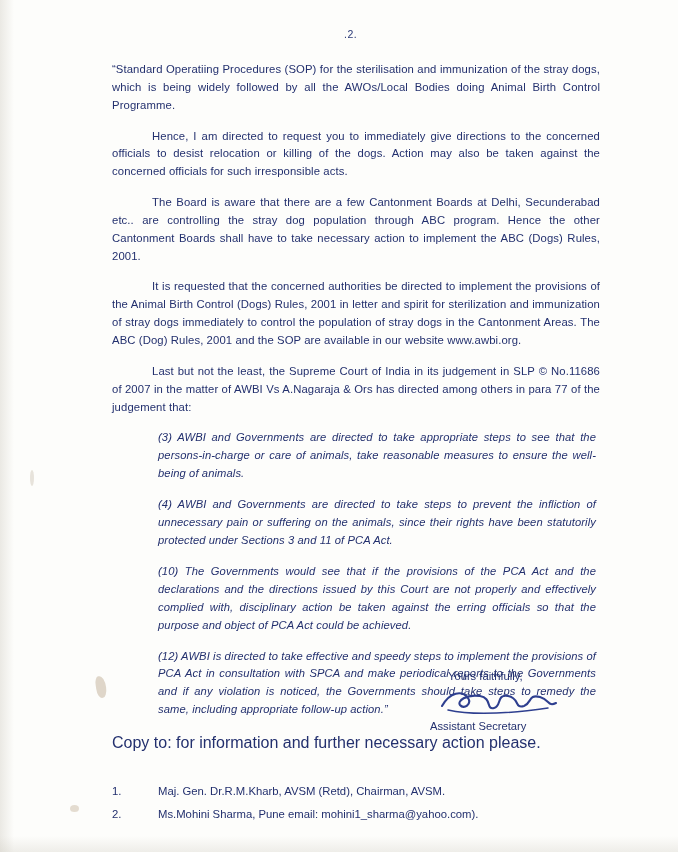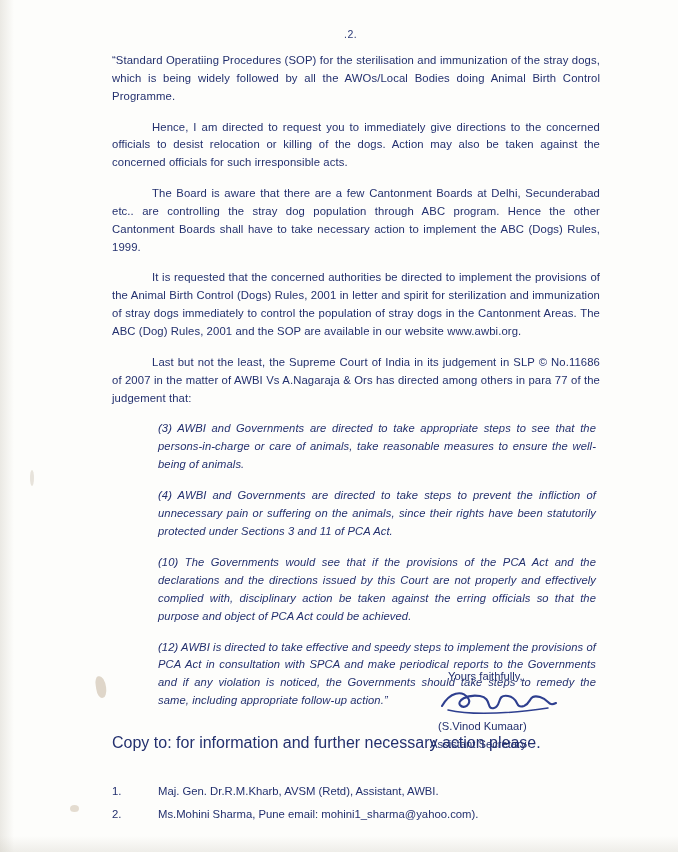--- a/index.html
+++ b/index.html
@@ -31,21 +31,21 @@
     color: #2b3a77;
     letter-spacing: 0.5px;
   }
   .body-block {
     position: absolute;
     left: 112px;
     top: 52px;
     width: 488px;
   }
   p.para {
-    margin: 0 0 13px 0;
+    margin: 9px 0 13px 0;
     font-size: 11.3px;
     line-height: 1.58;
     text-align: justify;
     color: #23306e;
     letter-spacing: 0.1px;
   }
   p.indent {
     text-indent: 40px;
   }
   .quote-block {
@@ -183,21 +183,21 @@
   <div class="edge-shadow-bottom"></div>
 
   <div class="page-number">.2.</div>
 
   <div class="body-block">
 
     <p class="para">“Standard Operatiing Procedures (SOP) for the sterilisation and immunization of the stray dogs, which is being widely followed by all the AWOs/Local Bodies doing Animal Birth Control Programme.</p>
 
     <p class="para indent">Hence, I am directed to request you to immediately give directions to the concerned officials to desist relocation or killing of the dogs. Action may also be taken against the concerned officials for such irresponsible acts.</p>
 
-    <p class="para indent">The Board is aware that there are a few Cantonment Boards at Delhi, Secunderabad etc.. are controlling the stray dog population through ABC program. Hence the other Cantonment Boards shall have to take necessary action to implement the ABC (Dogs) Rules, 1999.</p>
+    <p class="para indent">The Board is aware that there are a few Cantonment Boards at Delhi, Secunderabad etc.. are controlling the stray dog population through ABC program. Hence the other Cantonment Boards shall have to take necessary action to implement the ABC (Dogs) Rules, 2001.</p>
 
     <p class="para indent"><span>It is requested that the concerned authorities be directed to implement the provisions of the Animal Birth Control (Dogs) Rules, 2001 in letter and spirit for sterilization and immunization of stray dogs immediately to control the population of stray dogs in the Cantonment Areas. The ABC (Dog) Rules, 2001 and the SOP are available in our website </span><span class="link">www.awbi.org</span><span>.</span></p>
 
     <p class="para indent">Last but not the least, the Supreme Court of India in its judgement in SLP © No.11686 of 2007 in the matter of AWBI Vs A.Nagaraja &amp; Ors has directed among others in para 77 of the judgement that:</p>
 
     <div class="quote-block">
       <p class="quote">(3) AWBI and Governments are directed to take appropriate steps to see that the persons-in-charge or care of animals, take reasonable measures to ensure the well-being of animals.</p>
       <p class="quote">(4) AWBI and Governments are directed to take steps to prevent the infliction of unnecessary pain or suffering on the animals, since their rights have been statutorily protected under Sections 3 and 11 of PCA Act.</p>
       <p class="quote">(10) The Governments would see that if the provisions of the PCA Act and the declarations and the directions issued by this Court are not properly and effectively complied with, disciplinary action be taken against the erring officials so that the purpose and object of PCA Act could be achieved.</p>
       <p class="quote">(12) AWBI is directed to take effective and speedy steps to implement the provisions of PCA Act in consultation with SPCA and make periodical reports to the Governments and if any violation is noticed, the Governments should take steps to remedy the same, including appropriate follow-up action.”</p>
@@ -206,30 +206,29 @@
   </div>
 
   <div class="sign-area">
     <div class="sign-yours">Yours faithfully,</div>
     <div class="signature">
       <svg width="130" height="34" viewBox="0 0 130 34" fill="none" xmlns="http://www.w3.org/2000/svg" aria-hidden="true">
         <path d="M6 22 C14 8, 26 6, 32 14 C36 20, 28 26, 24 21 C21 17, 30 10, 44 12 C56 14, 50 26, 58 24 C66 22, 60 10, 72 12 C84 14, 78 25, 88 22 C96 19, 92 10, 104 13 C114 16, 112 23, 120 19" stroke="#2e3f8f" stroke-width="2.1" stroke-linecap="round" fill="none"></path>
         <path d="M12 26 C34 31, 70 30, 112 24" stroke="#2e3f8f" stroke-width="1.5" stroke-linecap="round" fill="none"></path>
       </svg>
     </div>
-    <div class="sign-name">(S.Vinod Kumaar)</div>
     <div class="sign-desig">Assistant Secretary</div>
   </div>
 
   <div class="copy-to">Copy to: for information and further necessary action please.</div>
 
   <div class="copy-list">
     <div class="copy-item">
       <span class="copy-num">1.</span>
-      <span class="copy-text">Maj. Gen. Dr.R.M.Kharb, AVSM (Retd), Assistant, AWBI.</span>
+      <span class="copy-text">Maj. Gen. Dr.R.M.Kharb, AVSM (Retd), Chairman, AVSM.</span>
     </div>
     <div class="copy-item">
       <span class="copy-num">2.</span>
       <span class="copy-text">Ms.Mohini Sharma, Pune email: mohini1_sharma@yahoo.com).</span>
     </div>
   </div>
 
   <div class="smudge-a"></div>
   <div class="smudge-b"></div>
   <div class="smudge-c"></div>

